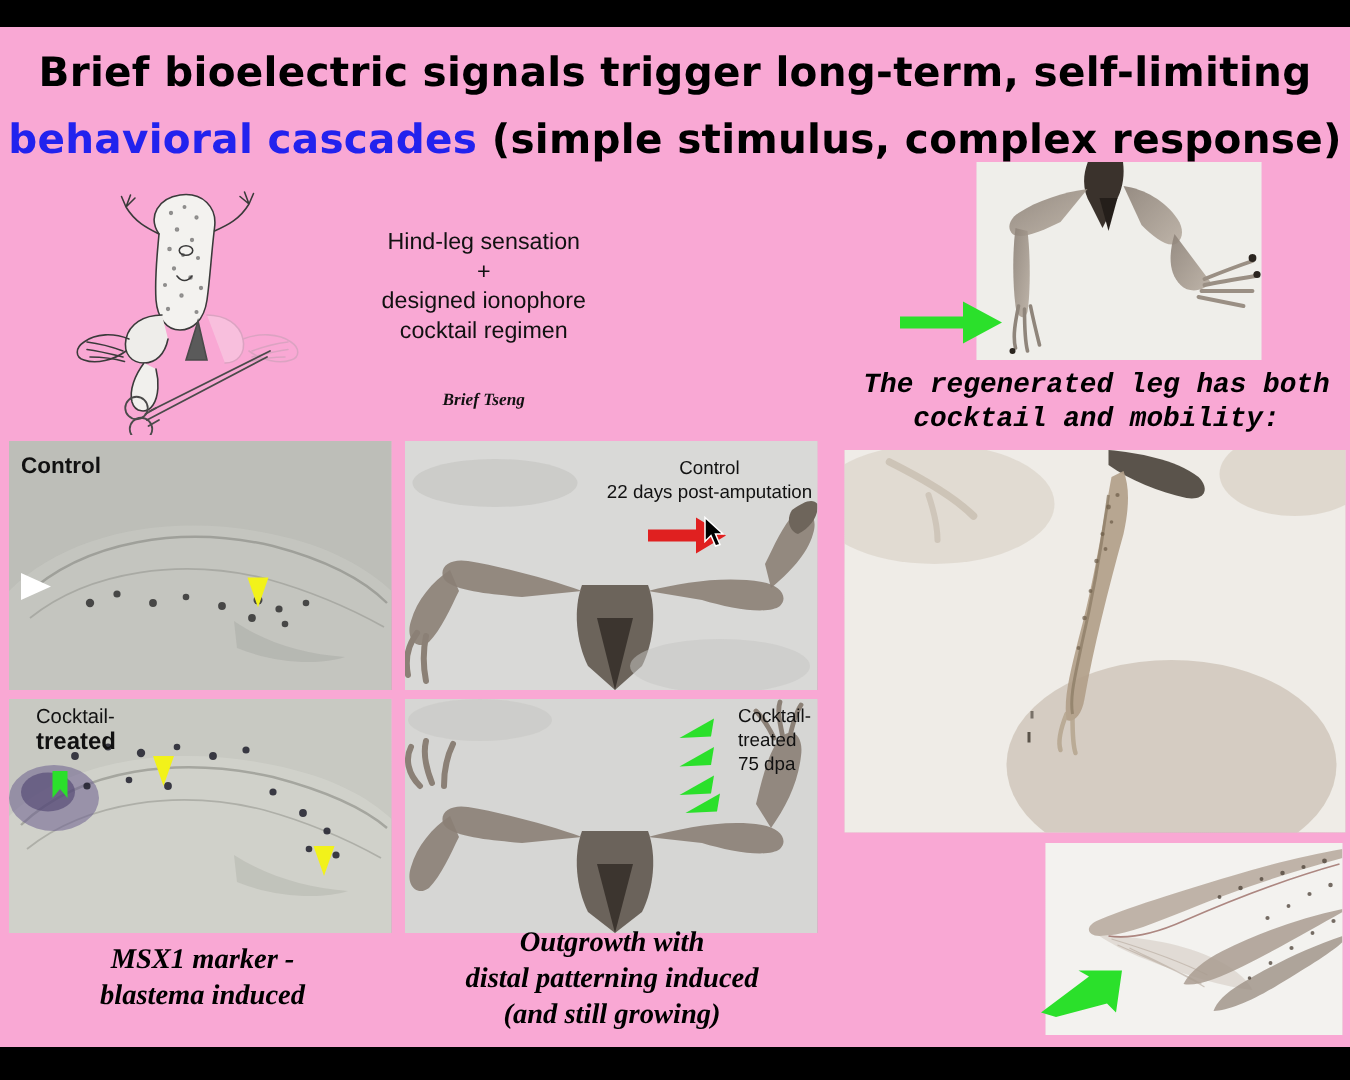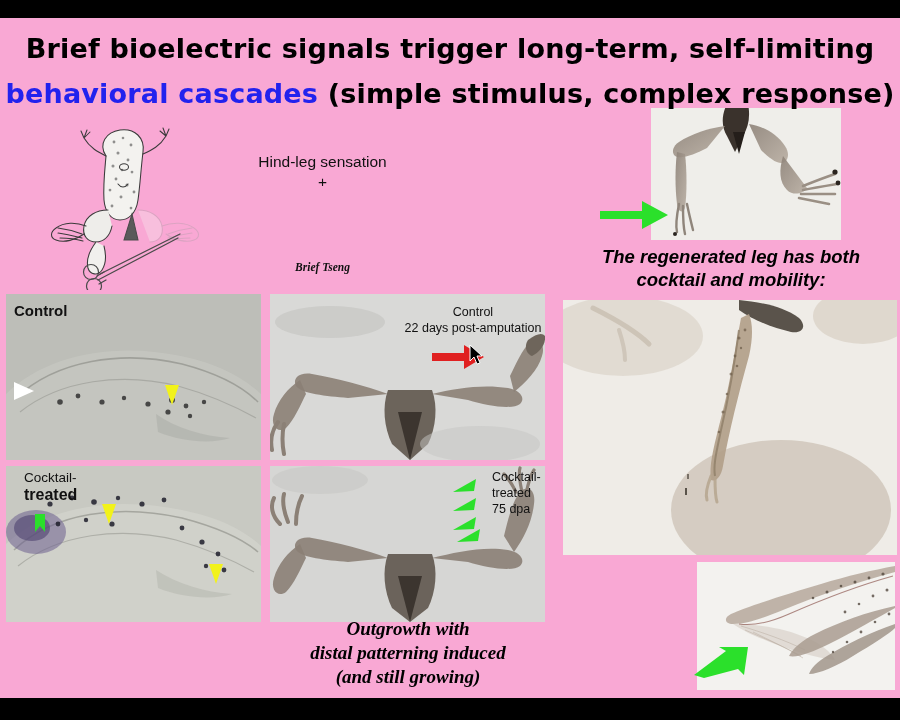--- a/index.html
+++ b/index.html
@@ -94,21 +94,21 @@
       linear-gradient(105deg, #e8e7e3 0%, #f4f3f0 40%, #eceae6 100%);
     z-index: 12;
   }
 
   
   #right-caption {
     position: absolute;
     left: 565px; top: 245px;
     width: 332px;
     text-align: center;
-    font-family: Liberation Sans, sans-serif;
+    font-family: Liberation Mono, monospace;
     font-weight: bold;
     font-style: italic;
     font-size: 18.5px;
     line-height: 23px;
     color: #000000;
     z-index: 15;
   }
 
   
   #panel-msx1-control  { left: 6px;   top: 294px; width: 255px; height: 166px;
@@ -231,20 +231,22 @@
         <circle cx="63" cy="150" r="7.5"></circle>
         <circle cx="66" cy="164" r="7.5"></circle>
         <path d="M69 154 L76 150 M71 162 L78 158"></path>
       </g>
     </g>
   </svg>
 
   <div id="treatment-text">
     <div>Hind-leg sensation</div>
     <div>+</div>
+    <div>designed ionophore</div>
+    <div>cocktail regimen</div>
   </div>
   <div id="credit-text">Brief Tseng</div>
 
   <div class="photo" id="photo-froglet">
     <svg class="inner" viewBox="0 0 190 132" preserveAspectRatio="none">
       <defs>
         <linearGradient id="limbG" x1="0" y1="0" x2="1" y2="1">
           <stop offset="0%" stop-color="#8c8177"></stop>
             <stop offset="100%" stop-color="#b8ada1"></stop>
         </linearGradient>
@@ -401,20 +403,24 @@
   <svg class="arrow-svg" style="left:452px; top:497px; width:26px; height:16px;" viewBox="0 0 26 16">
     <path d="M1 14 L24 1 L22 13 Z" fill="#2BE02B"></path>
   </svg>
   <svg class="arrow-svg" style="left:452px; top:516px; width:26px; height:16px;" viewBox="0 0 26 16">
     <path d="M1 14 L24 1 L22 13 Z" fill="#2BE02B"></path>
   </svg>
   <svg class="arrow-svg" style="left:456px; top:528px; width:26px; height:16px;" viewBox="0 0 26 16">
     <path d="M1 14 L24 1 L22 13 Z" fill="#2BE02B"></path>
   </svg>
 
+  <div class="bottom-caption" id="caption-msx1">
+    <div>MSX1 marker -</div>
+    <div>blastema induced</div>
+  </div>
   <div class="bottom-caption" id="caption-outgrowth">
     <div>Outgrowth with</div>
     <div>distal patterning induced</div>
     <div>(and still growing)</div>
   </div>
 
   <div class="photo" id="photo-video">
     <svg class="inner" viewBox="0 0 334 255" preserveAspectRatio="none">
       <rect width="334" height="255" fill="#efece7"></rect>
 

